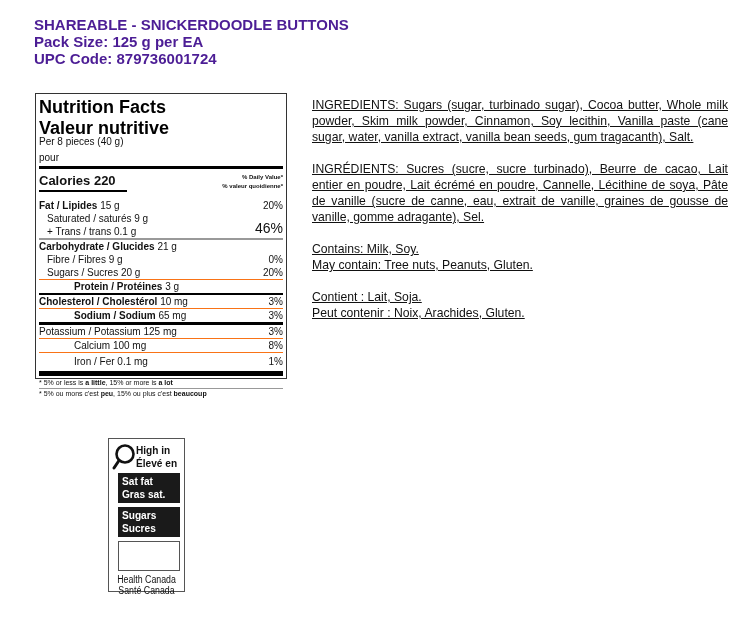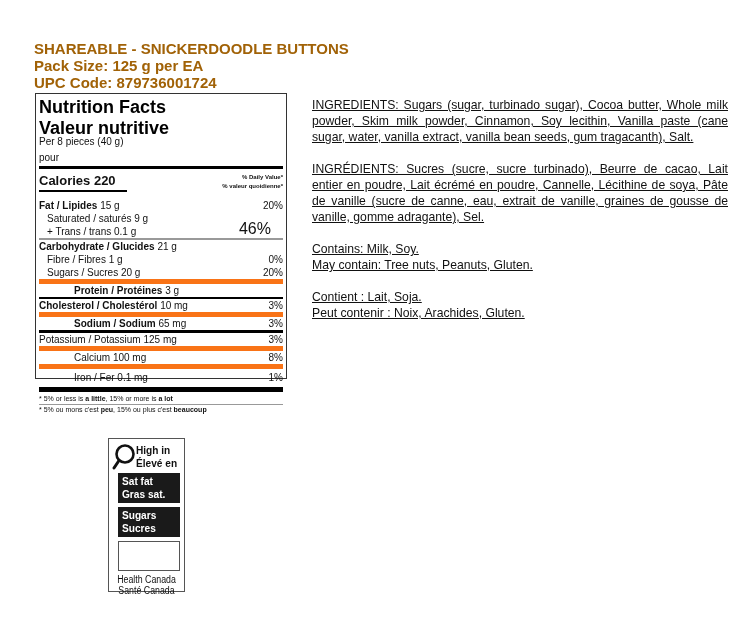--- a/index.html
+++ b/index.html
@@ -1,38 +1,38 @@
 <!DOCTYPE html>
 <html><head>
 <meta charset="utf-8">
 <style>
   html, body { margin: 0; padding: 0; background: #ffffff; }
   body { width: 752px; height: 631px; position: relative; overflow: hidden; font-family: "Liberation Sans", sans-serif; color: #111; }
 
-  .header { position: absolute; left: 34px; top: 16px; font-weight: bold; font-size: 15px; line-height: 17px; color: #a16207; margin-top: 24px; }
+  .header { position: absolute; left: 34px; top: 16px; font-weight: bold; font-size: 15px; line-height: 17px; color: #4c1d95; }
   .header div { white-space: nowrap; }
 
   
   .nft { position: absolute; left: 35px; top: 93px; width: 248px; height: 286px; border: 1px solid #333; padding: 0 3px; box-sizing: border-box; width: 252px; }
   .nft-title { font-weight: bold; font-size: 18px; line-height: 16px; margin-top: 5px; color: #000; }
   .nft-serving { font-size: 10px; line-height: 12px; }
   .nft-pour { font-size: 10px; line-height: 12px; margin-top: 4px; }
   .rule-thick { height: 3px; background: #000; margin: 2px 0 0 0; }
   .cal-row { position: relative; height: 30px; }
   .cal-label { position: absolute; left: 0; top: 4px; font-weight: bold; font-size: 13px; }
   .cal-underline { position: absolute; left: 0; top: 21px; width: 88px; height: 2px; background: #000; }
   .dv-head { position: absolute; right: 0; top: 4px; text-align: right; font-size: 6px; font-weight: bold; line-height: 9px; }
   .row { display: flex; justify-content: space-between; font-size: 10px; line-height: 13px; }
   .row b { font-weight: bold; }
   .indent { padding-left: 8px; }
-  .sep { border-top: 5px solid #f97316; padding-left: 35px; }
+  .sep { border-top: 1px solid #f97316; padding-left: 35px; }
   .sep-gray { border-top: 2px solid #999; }
   .sep-thick { border-top: 2px solid #000; }
   .sub-block { position: relative; }
-  .sub-block .pct-mid { position: absolute; right: 12px; top: 8px; font-size: 16px; }
+  .sub-block .pct-mid { position: absolute; right: 0; top: 8px; font-size: 14px; }
   .rule-big { height: 5px; background: #000; margin-top: 3px; }
   .foot { font-size: 7px; line-height: 10px; margin-top: 2px; }
   .foot .l2 { border-top: 1px solid #999; }
 
   
   .ingr { position: absolute; left: 312px; top: 97px; width: 416px; font-size: 12.2px; line-height: 16px; color: #111; text-decoration: underline; }
   .ingr p { margin: 0 0 16px 0; text-align: justify; }
   .ingr p.left { text-align: left; }
 
   
@@ -82,21 +82,21 @@
       </div>
     <div class="row indent">
         <span>+ Trans / trans 0.1 g</span>
       </div>
     <span class="pct-mid">46%</span>
   </div>
   <div class="row sep-gray">
     <span><b>Carbohydrate / Glucides</b> <span>21 g</span></span>
   </div>
   <div class="row indent">
-    <span>Fibre / Fibres 1 g</span>
+    <span>Fibre / Fibres 9 g</span>
     <span>0%</span>
   </div>
   <div class="row indent">
     <span>Sugars / Sucres 20 g</span>
     <span>20%</span>
   </div>
   <div class="row sep">
     <span><b>Protein / Protéines</b> <span>3 g</span></span>
   </div>
   <div class="row sep-thick">

